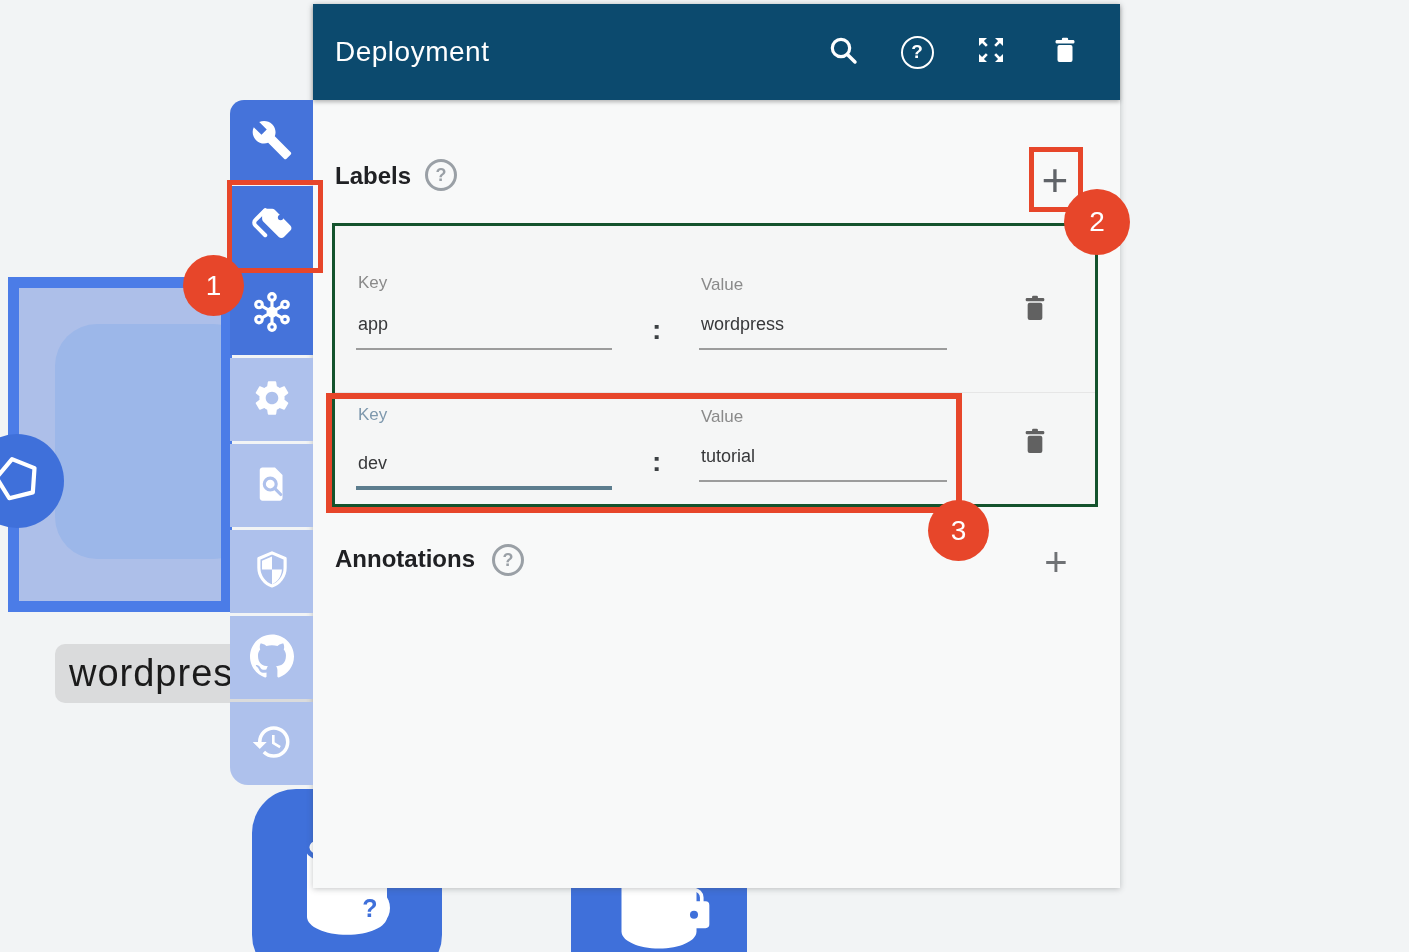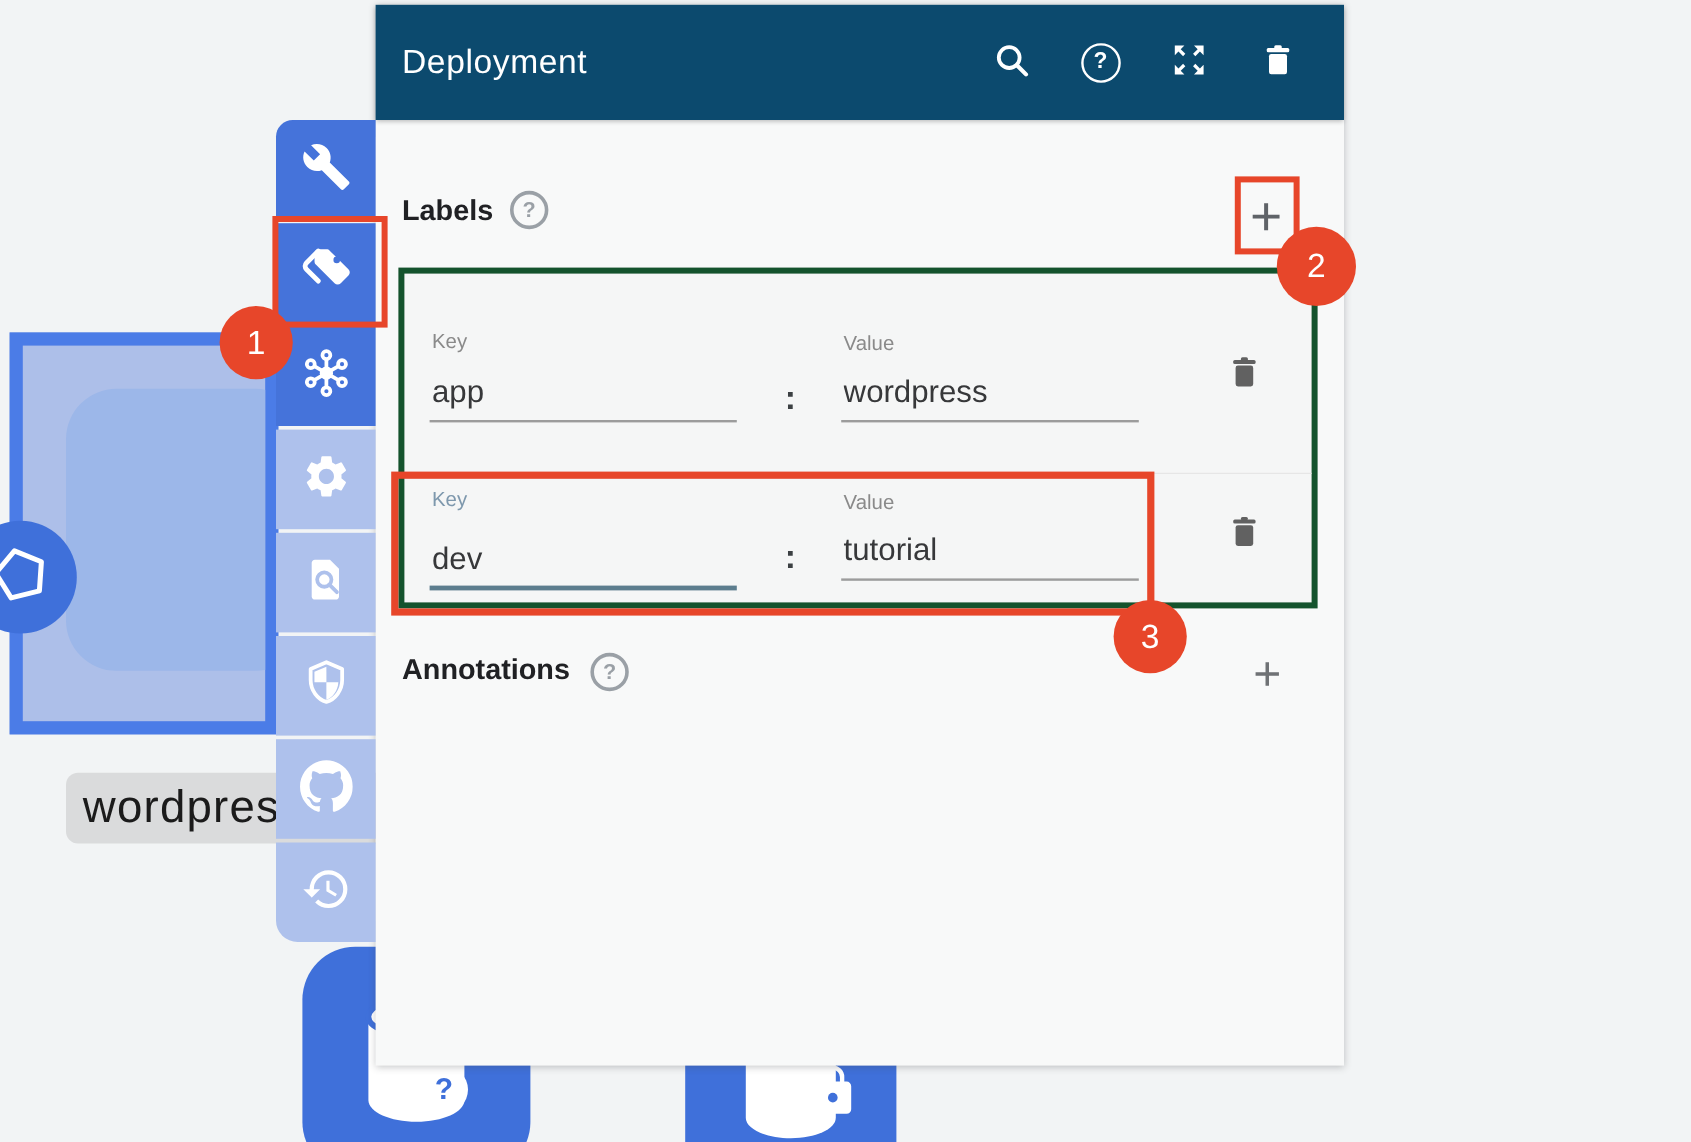--- a/index.html
+++ b/index.html
@@ -47,26 +47,26 @@
 
   .sec-title { position:absolute; font-size:24px; font-weight:700; color:#202124; }
   .circle-help-g { position:absolute; width:32px; height:32px; border:3px solid #9aa0a6; border-radius:50%;
           color:#9aa0a6; font-weight:700; font-size:18px; display:flex; align-items:center; justify-content:center; }
   .add-btn { position:absolute; display:flex; align-items:center; justify-content:center;
           color:#5f6368; cursor:pointer; font-weight:400; }
   #labels-add { left:716px; top:148px; width:52px; height:56px; font-size:46px; }
   #annot-add { left:723px; top:538px; width:40px; height:40px; font-size:40px; color:#6f7275; }
 
   .labels-box { position:absolute; left:19px; top:219px; width:766px; height:284px;
-          background:#f5f6f6; border:5px solid #14532d; }
+          background:#f5f6f6; border:3px solid #14532d; }
   .row-divider { position:absolute; left:0; top:166px; width:100%; height:1px; background:#e6e6e6; }
   .field-label { position:absolute; font-size:17px; color:#8a8a8a; }
   .field-label.focused { color:#7e98ad; }
   .kv-input { position:absolute; background:transparent; border:none; outline:none;
-          font-family:"Liberation Sans",sans-serif; font-size:26px; color:#37383a; height:44px;
+          font-family:"Liberation Sans",sans-serif; font-size:18px; color:#37383a; height:44px;
           border-bottom:2px solid #9c9c9c; padding:0 0 6px 2px; }
   .kv-input.focused { border-bottom:4px solid #5c7d8e; }
   .colon { position:absolute; font-size:28px; font-weight:700; color:#3c4043; }
   .row-trash { position:absolute; width:32px; height:36px; cursor:pointer; }
 
   
   .hl-rect { position:absolute; border:5px solid #e7462a; z-index:30; }
   #hl-tag  { left:227px; top:180px; width:96px;  height:93px; }
   #hl-plus { left:1029px; top:147px; width:54px; height:65px; }
   #hl-row  { left:326px; top:393px; width:636px; height:120px; border-width:6px; }

